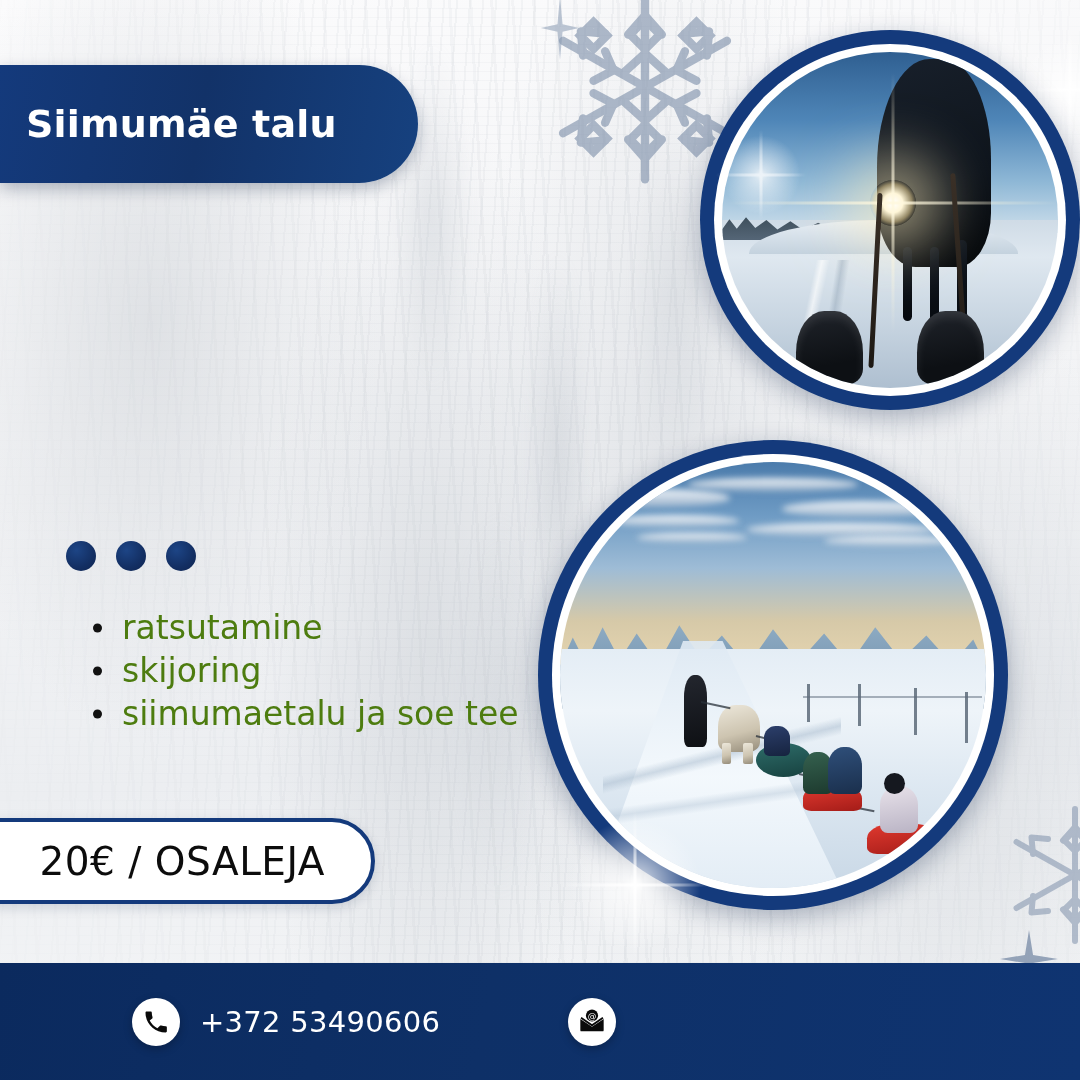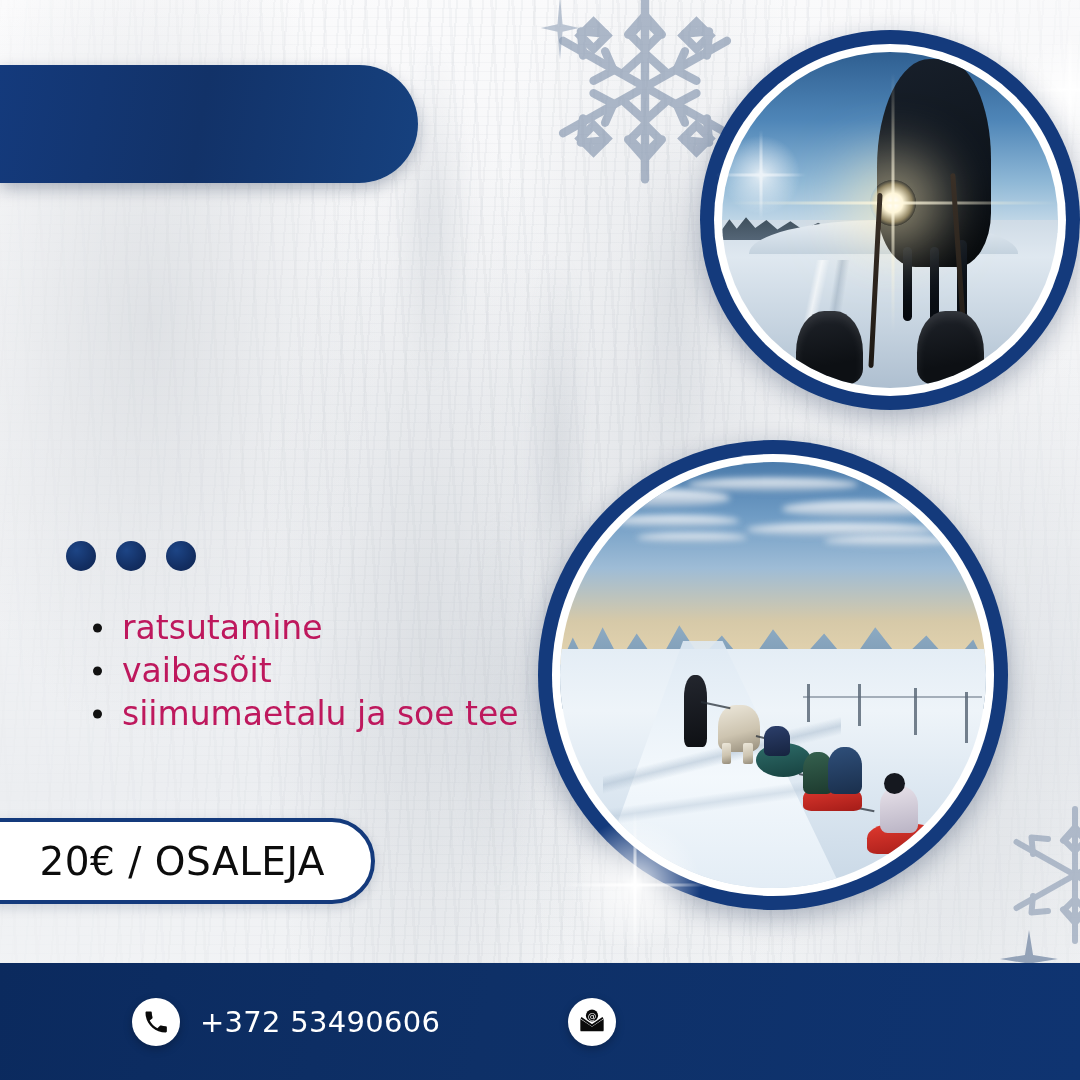--- a/index.html
+++ b/index.html
@@ -135,21 +135,21 @@
     width: 30px; height: 30px; border-radius: 50%;
     background: radial-gradient(circle at 35% 30%, #1d4586 0%, #132f63 60%, #0e2450 100%);
   }
 
   
   .bullets { position: absolute; left: 86px; top: 606px; }
   .bullets li {
     list-style: none;
     font-family: "DejaVu Sans", sans-serif;
     font-size: 33px;
-    color: #be185d;
+    color: #4d7c0f;
     line-height: 1.31;
     position: relative;
     padding-left: 36px;
     white-space: nowrap;
   }
   .bullets li::before {
     content: "";
     position: absolute; left: 7px; top: 50%;
     width: 9px; height: 9px; border-radius: 50%;
     background: #111111;
@@ -399,32 +399,33 @@
   </div>
   <div class="spark spark-b">
     <svg viewBox="0 0 60 100">
         <path d="M30 0 L34 44 L60 50 L34 56 L30 100 L26 56 L0 50 L26 44 Z" fill="currentColor"></path>
       </svg>
   </div>
 
   <div class="glow-star glow-2"></div>
 
   <div class="brand-pill">
+    <div class="brand-name">Siimumäe talu</div>
   </div>
 
 
   <div class="dots">
     <span class="dot"></span>
     <span class="dot"></span>
     <span class="dot"></span>
   </div>
 
   <ul class="bullets">
     <li>ratsutamine</li>
-    <li>vaibasõit</li>
+    <li>skijoring</li>
     <li>siimumaetalu ja soe tee</li>
   </ul>
 
   <div class="price-pill">
     <span class="price-text">20€ / OSALEJA</span>
   </div>
 
   <div class="photo-ring photo-top">
     <div class="inner-white"></div>
     <div class="photo">

